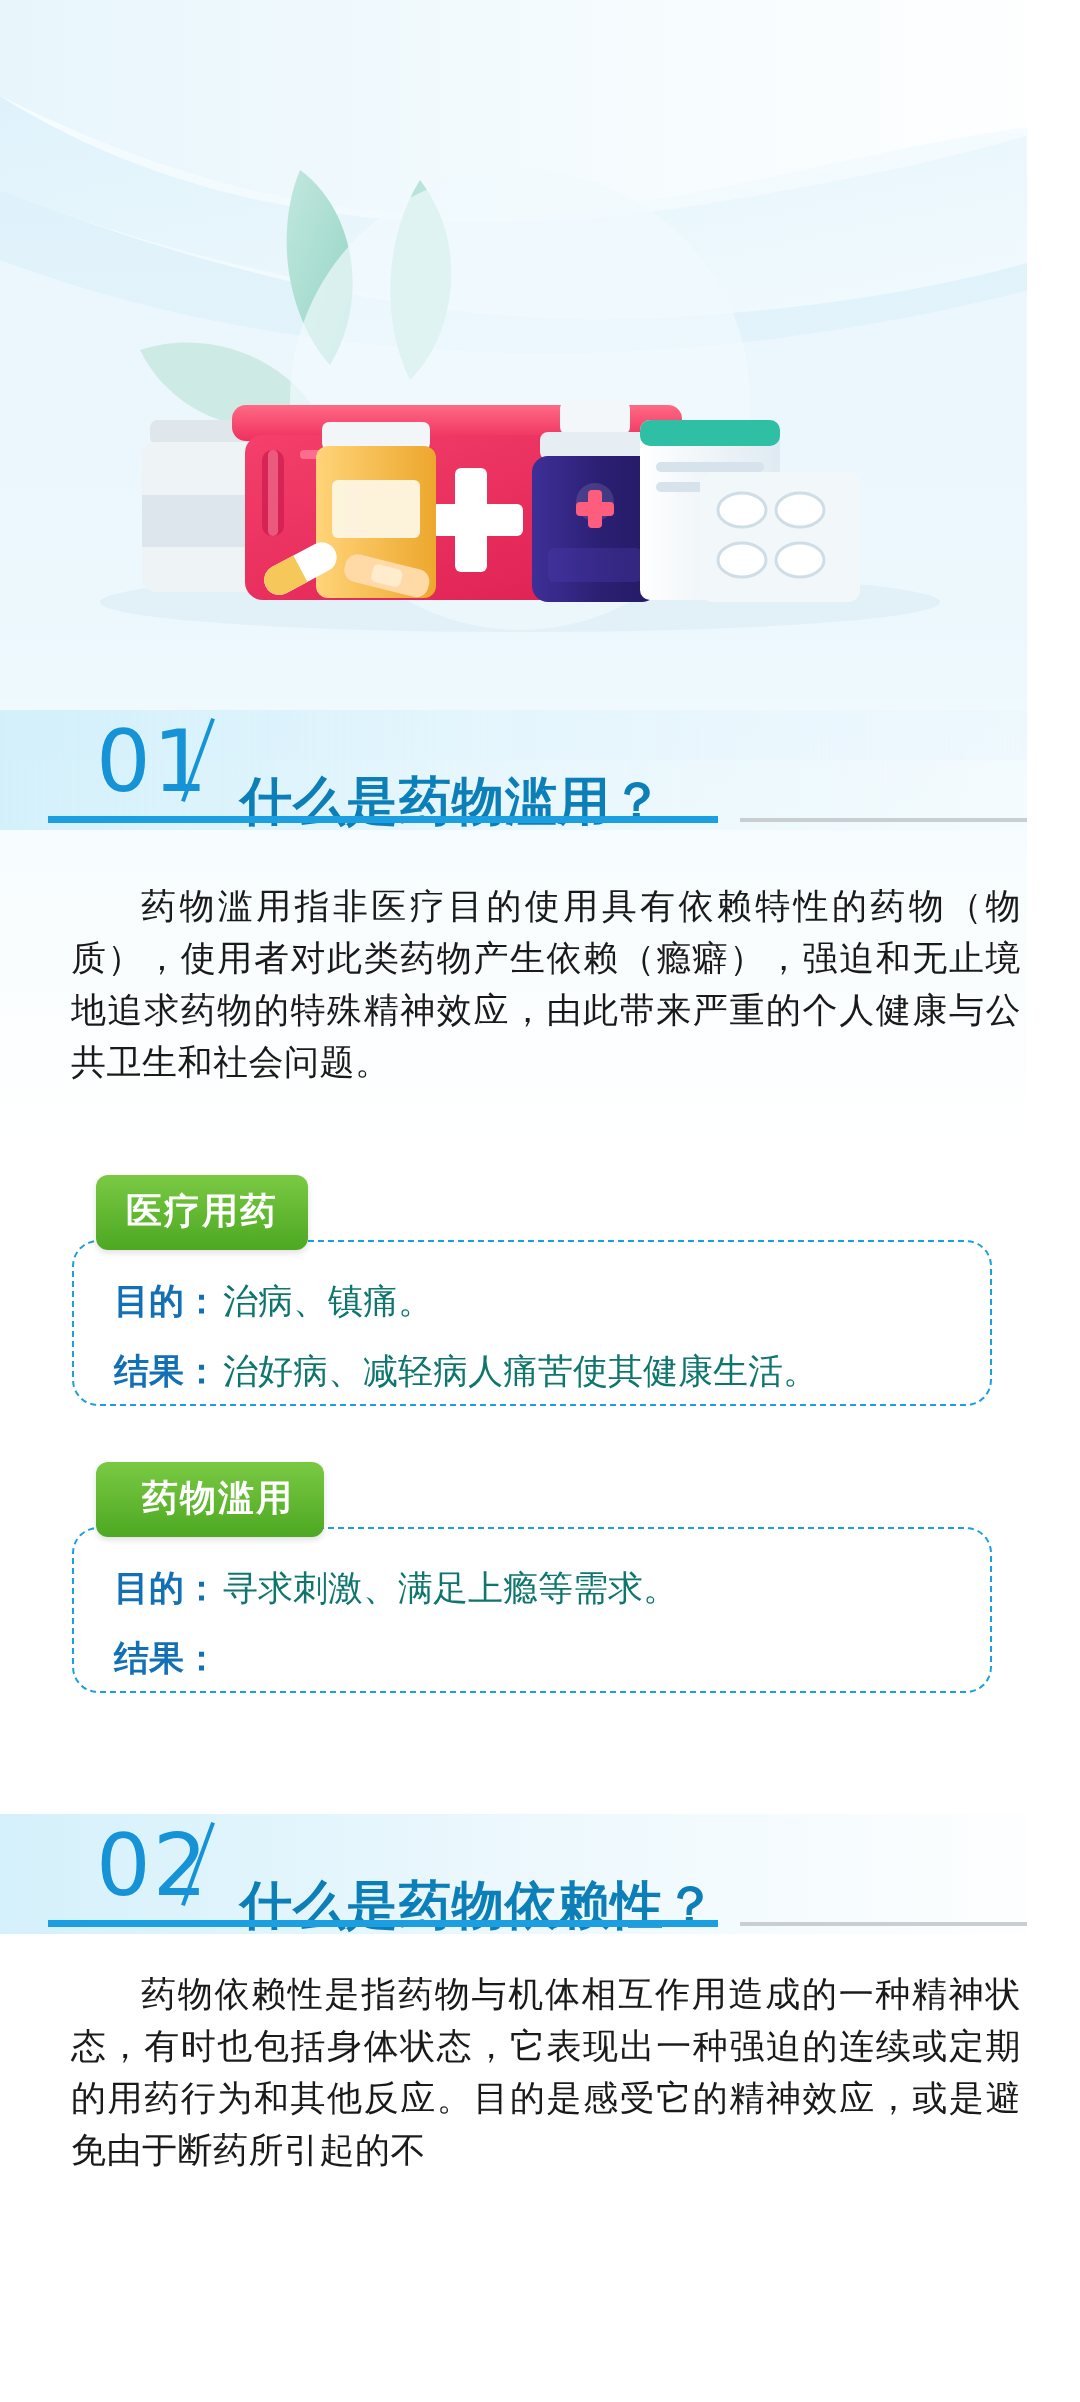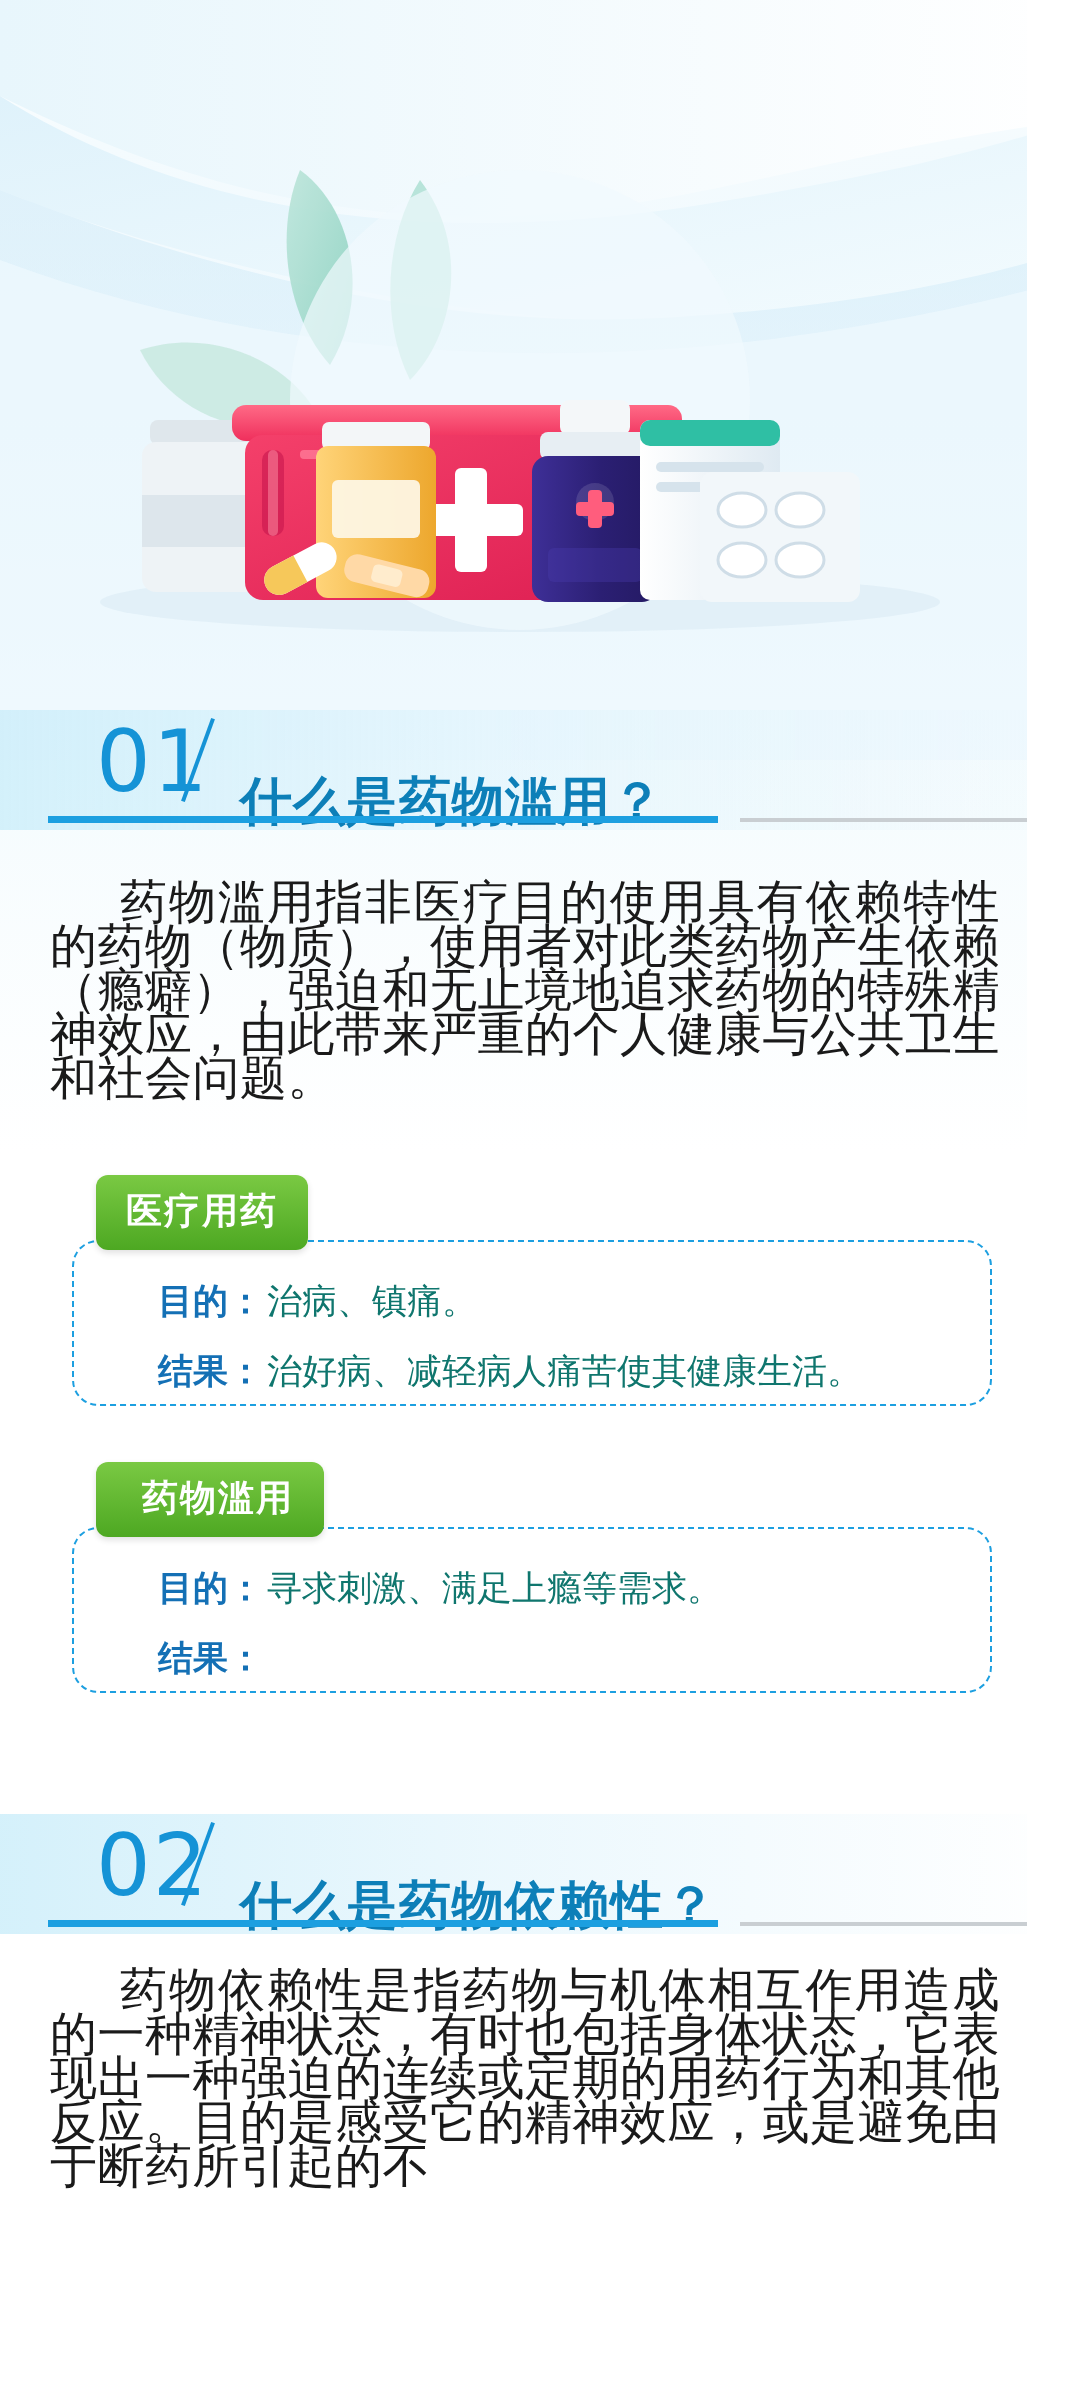--- a/index.html
+++ b/index.html
@@ -98,24 +98,24 @@
     left: 740px;
     top: 108px;
     width: 290px;
     height: 4px;
     background: #c9ced2;
   }
 
   
   .para {
     position: absolute;
-    left: 50px;
+    left: 71px;
     width: 950px;
-    font-size: 47px;
-    line-height: 44px;
+    font-size: 35px;
+    line-height: 52px;
     color: #1a1a1a;
     text-align: justify;
     text-indent: 70px;
     letter-spacing: 0.5px;
   }
 
   
   .pill {
     position: absolute;
     display: inline-block;
@@ -147,21 +147,20 @@
     padding: 0 0 0 40px;
     font-size: 35px;
     line-height: 70px;
     color: #1a1a1a;
   }
   .card-key {
     color: #1470b5;
     font-weight: bold;
     white-space: nowrap;
     margin-right: 4px;
-    margin-left: 44px;
   }
   .card-val {
     color: #0f766e;
   }
 </style>
 </head>
 <body>
 
 <div class="page">
 

